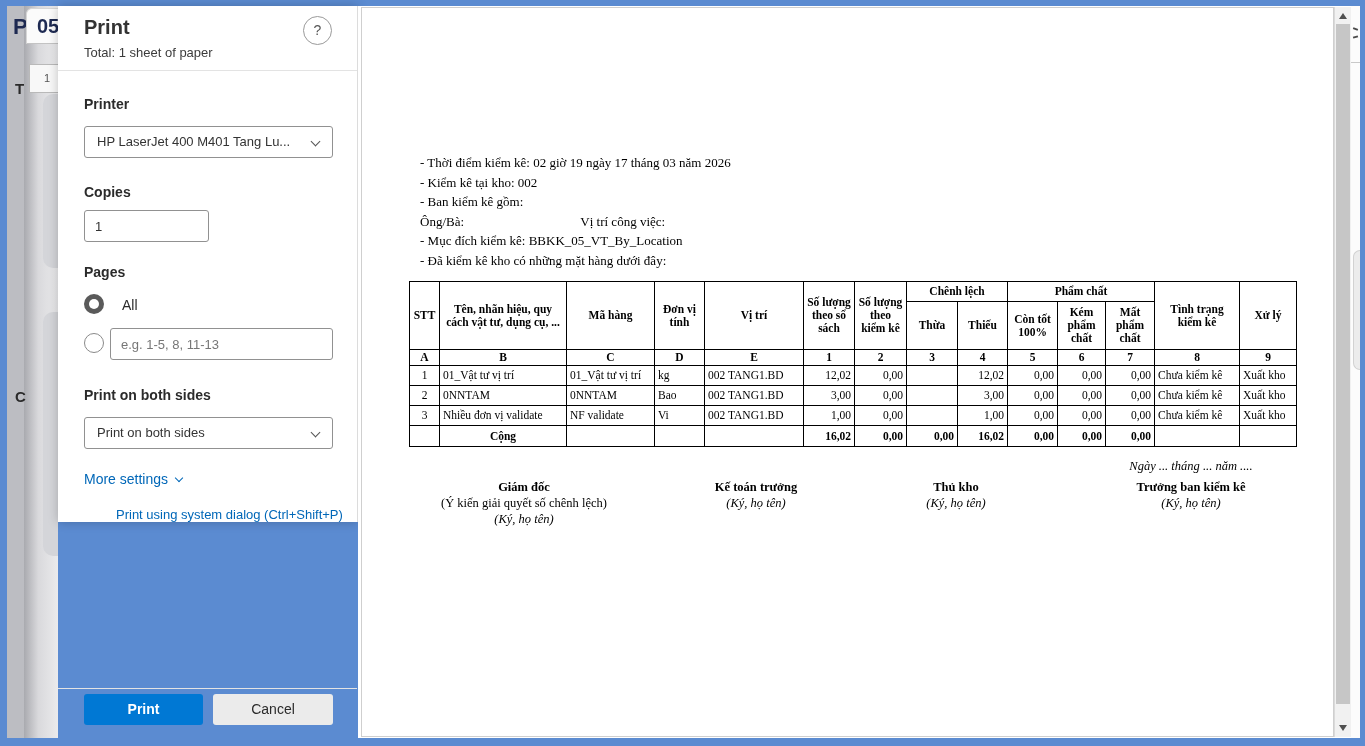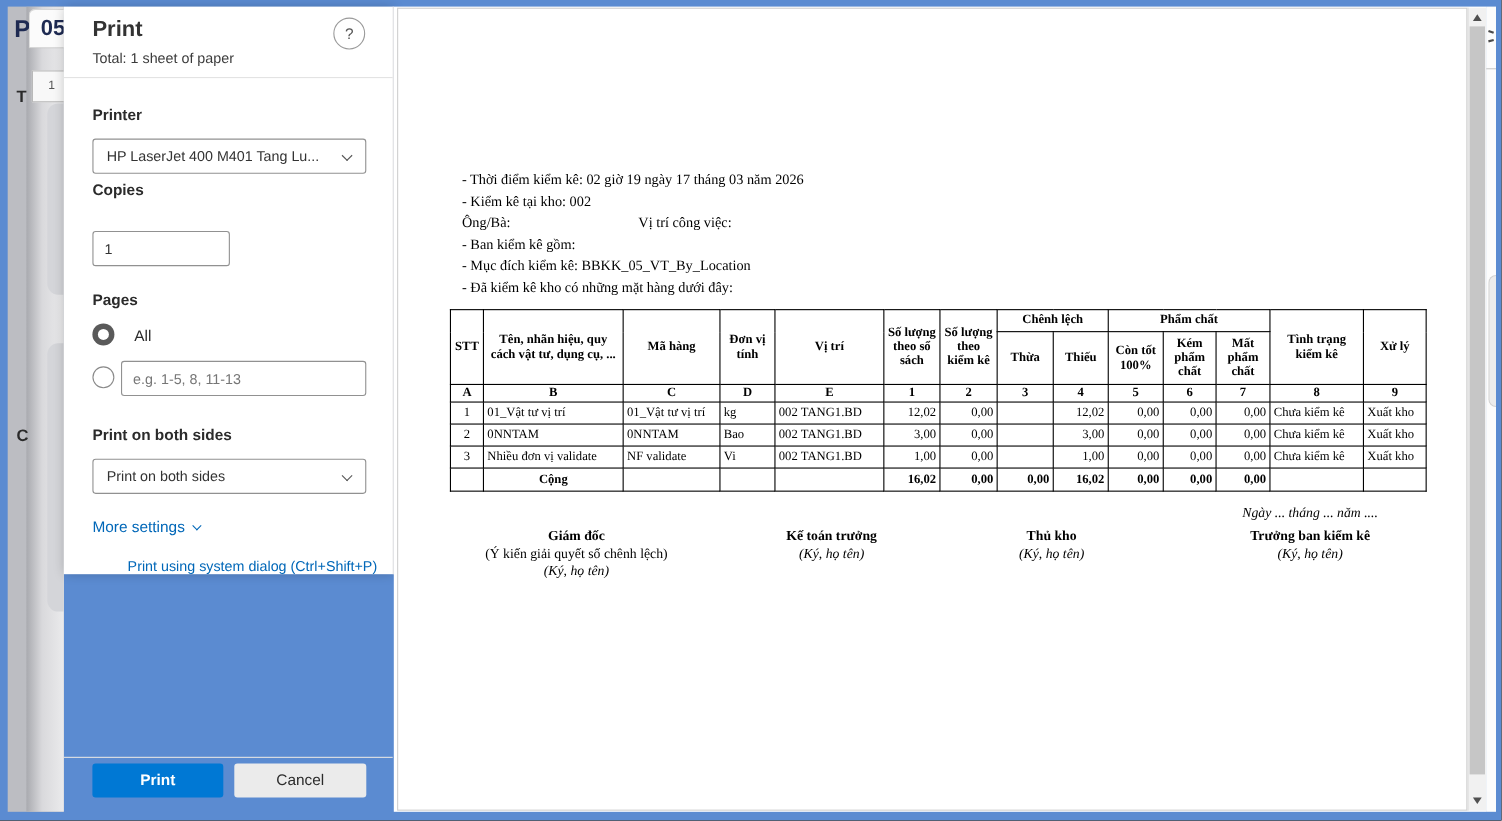--- a/index.html
+++ b/index.html
@@ -116,21 +116,21 @@
     <div class="dlg-sub">Total: 1 sheet of paper</div>
     <div class="help">?</div>
     <div class="hr1"></div>
 
     <div class="lbl" style="top:90px;">Printer</div>
     <div class="select" style="top:120px;">
       <span>HP LaserJet 400 M401 Tang Lu...</span>
       <span class="chev"></span>
     </div>
 
-    <div class="lbl" style="top:158px;">Copies</div>
+    <div class="lbl" style="top:178px;">Copies</div>
     <input class="tinput" style="left: 26px; top: 204px; width: 125px;" value="1">
 
     <div class="lbl" style="top:258px;">Pages</div>
     <div class="radio-sel" style="top:288px;"></div>
     <div class="radio-lbl" style="top:291px;">All</div>
     <div class="radio-un" style="top:327px;"></div>
     <input class="tinput" style="left: 52px; top: 322px; width: 223px;" placeholder="e.g. 1-5, 8, 11-13">
 
     <div class="lbl" style="top:381px;">Print on both sides</div>
     <div class="select" style="top:411px;">
@@ -147,25 +147,25 @@
   </div>
 
   <div class="preview-bg">
     <div class="frame">
 
 
 
       <div class="info">
         <div>- Thời điểm kiểm kê: 02 giờ 19 ngày 17 tháng 03 năm 2026</div>
         <div>- Kiểm kê tại kho: 002</div>
+        <div>- Ban kiểm kê gồm:</div>
         <div>
           <span>Ông/Bà:</span>
           <span class="pair-right">Vị trí công việc:</span>
         </div>
-        <div>- Ban kiểm kê gồm:</div>
         <div>- Mục đích kiểm kê: BBKK_05_VT_By_Location</div>
         <div>- Đã kiểm kê kho có những mặt hàng dưới đây:</div>
       </div>
 
       <table class="inv">
         <colgroup>
           <col style="width:30px">
             <col style="width:127px">
             <col style="width:88px">
             <col style="width:50px">

